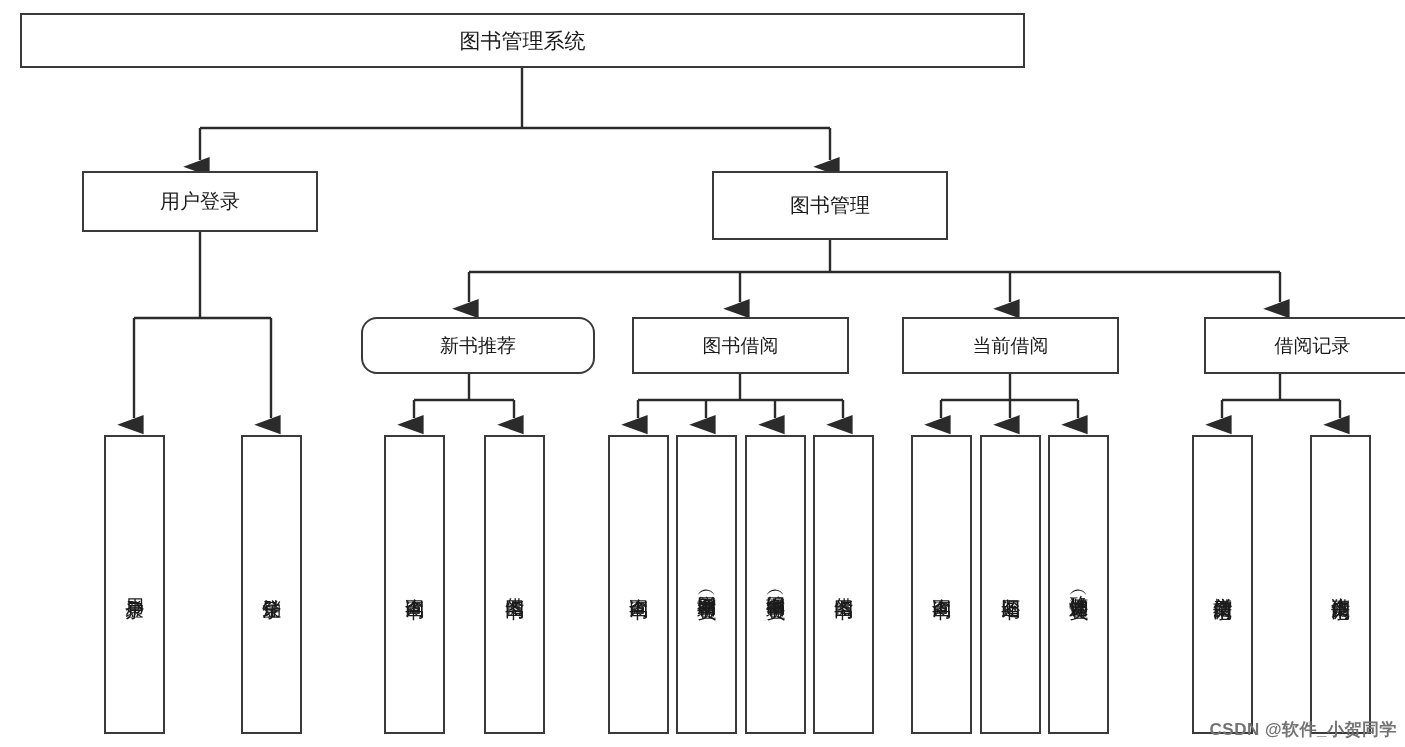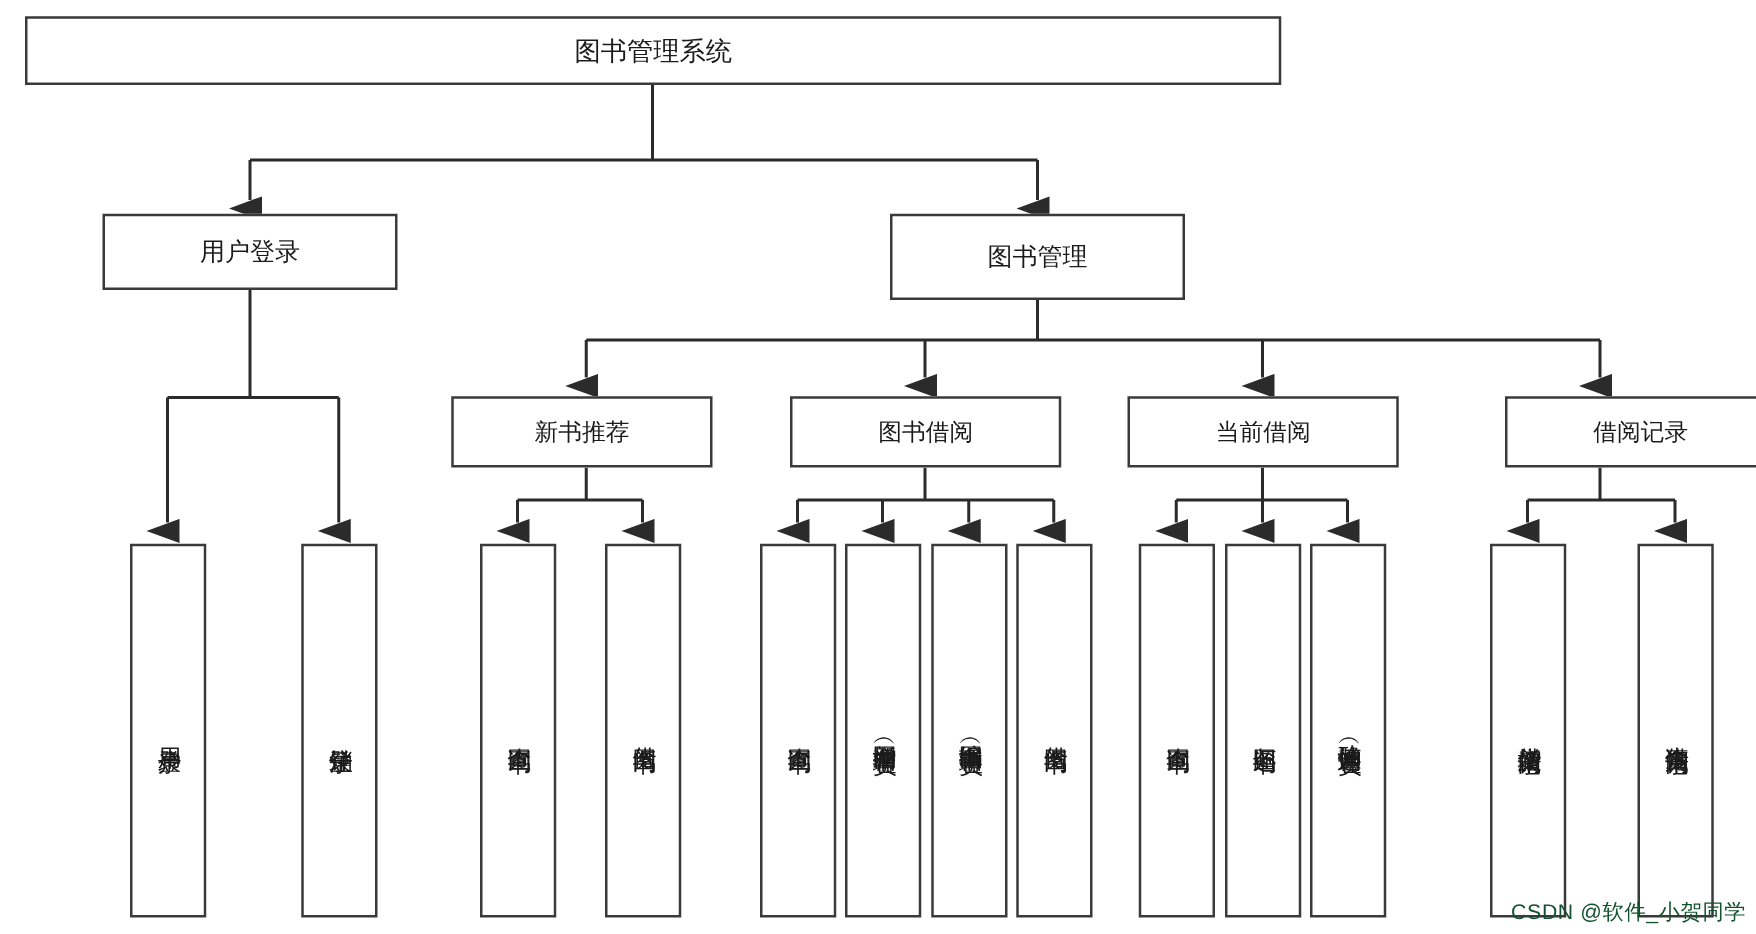--- a/index.html
+++ b/index.html
@@ -64,24 +64,25 @@
   }
   .node .htext {
     display: block;
     white-space: nowrap;
   }
   #watermark {
     position: absolute;
     right: 8px;
     bottom: 6px;
     font-size: 17px;
-    color: #14532d;
+    color: #737373;
     letter-spacing: 0.5px;
     z-index: 5;
     white-space: nowrap;
+    font-weight: bold;
   }
 </style>
 </head>
 <body>
 
 <div id="canvas">
 
   <svg id="wires" viewBox="0 0 1405 747" width="1405" height="747" xmlns="http://www.w3.org/2000/svg">
     <defs>
       <marker id="arrowhead" markerWidth="12" markerHeight="12" refX="1.2" refY="4" orient="auto" markerUnits="strokeWidth">
@@ -136,21 +137,21 @@
     <span class="htext">图书管理系统</span>
   </div>
 
   <div class="node l2" style="left:82px; top:171px; width:236px; height:61px;">
     <span class="htext">用户登录</span>
   </div>
   <div class="node l2" style="left:712px; top:171px; width:236px; height:69px;">
     <span class="htext">图书管理</span>
   </div>
 
-  <div class="node l3" style="left:361px; top:317px; width:209px; height:57px;">
+  <div class="node l3" style="left:361px; top:317px; width:234px; height:57px;border-radius:16px;">
     <span class="htext">新书推荐</span>
   </div>
   <div class="node l3" style="left:632px; top:317px; width:217px; height:57px;">
     <span class="htext">图书借阅</span>
   </div>
   <div class="node l3" style="left:902px; top:317px; width:217px; height:57px;">
     <span class="htext">当前借阅</span>
   </div>
   <div class="node l3" style="left:1204px; top:317px; width:217px; height:57px;">
     <span class="htext">借阅记录</span>

